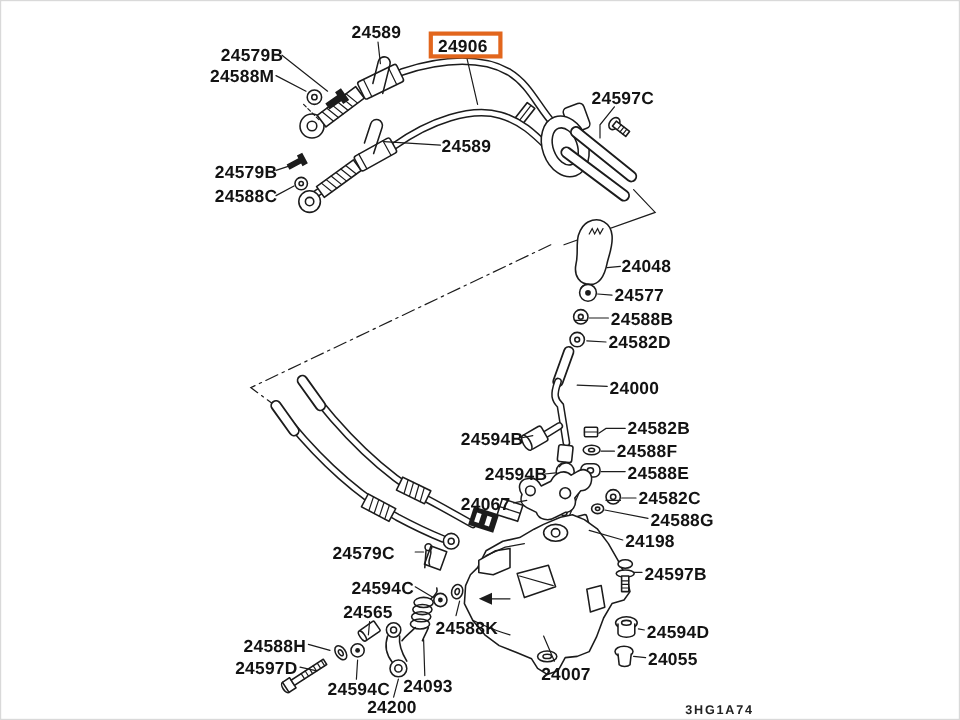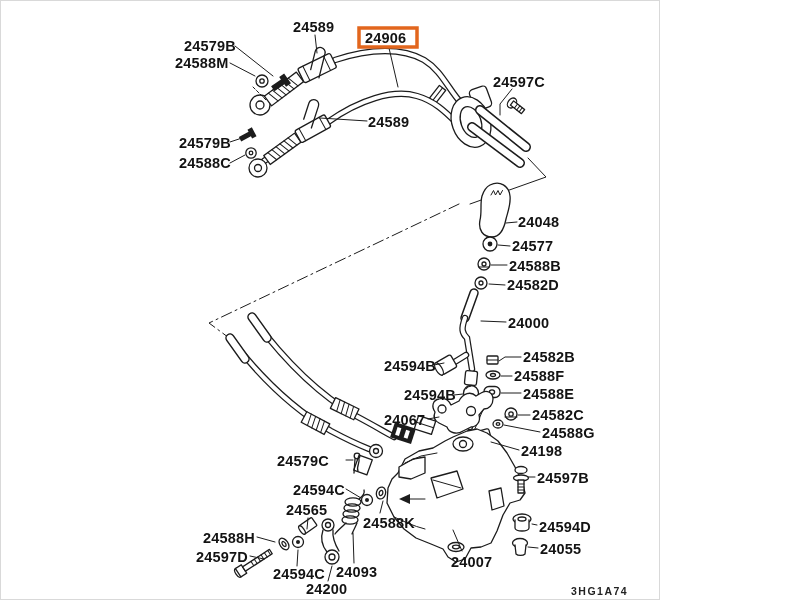--- a/index.html
+++ b/index.html
@@ -1,16 +1,16 @@
 <!DOCTYPE html>
 <html><head>
 <meta charset="utf-8">
 <style>
   html,body{margin:0;padding:0;background:#fff;}
-  #stage{position:relative;width:660px;height:600px;background:#ffffff;box-sizing:border-box;border:1px solid #d9d9d9;overflow:hidden;}
+  #stage{position:relative;width:800px;height:600px;background:#ffffff;box-sizing:border-box;border:1px solid #d9d9d9;overflow:hidden;}
   svg{display:block;}
   text.plbl{font-family:"Liberation Sans","DejaVu Sans",sans-serif;font-weight:bold;font-size:14.5px;fill:#131313;letter-spacing:0.2px;cursor:default;}
   text.code{font-family:"Liberation Sans","DejaVu Sans",sans-serif;font-weight:bold;font-size:10.5px;fill:#222;letter-spacing:1.5px;}
   .ln{stroke:#1c1c1c;fill:none;stroke-width:1.3;stroke-linecap:round;stroke-linejoin:round;}
   .thin{stroke:#1c1c1c;fill:none;stroke-width:1;stroke-linecap:round;}
   .w{fill:#ffffff;}
   .blk{fill:#1c1c1c;stroke:none;}
   .co{stroke:#1c1c1c;fill:none;stroke-width:6.5;stroke-linecap:round;}
   .ci{stroke:#ffffff;fill:none;stroke-width:4;stroke-linecap:round;}
   .so{stroke:#1c1c1c;fill:none;stroke-width:9.5;stroke-linecap:round;}

